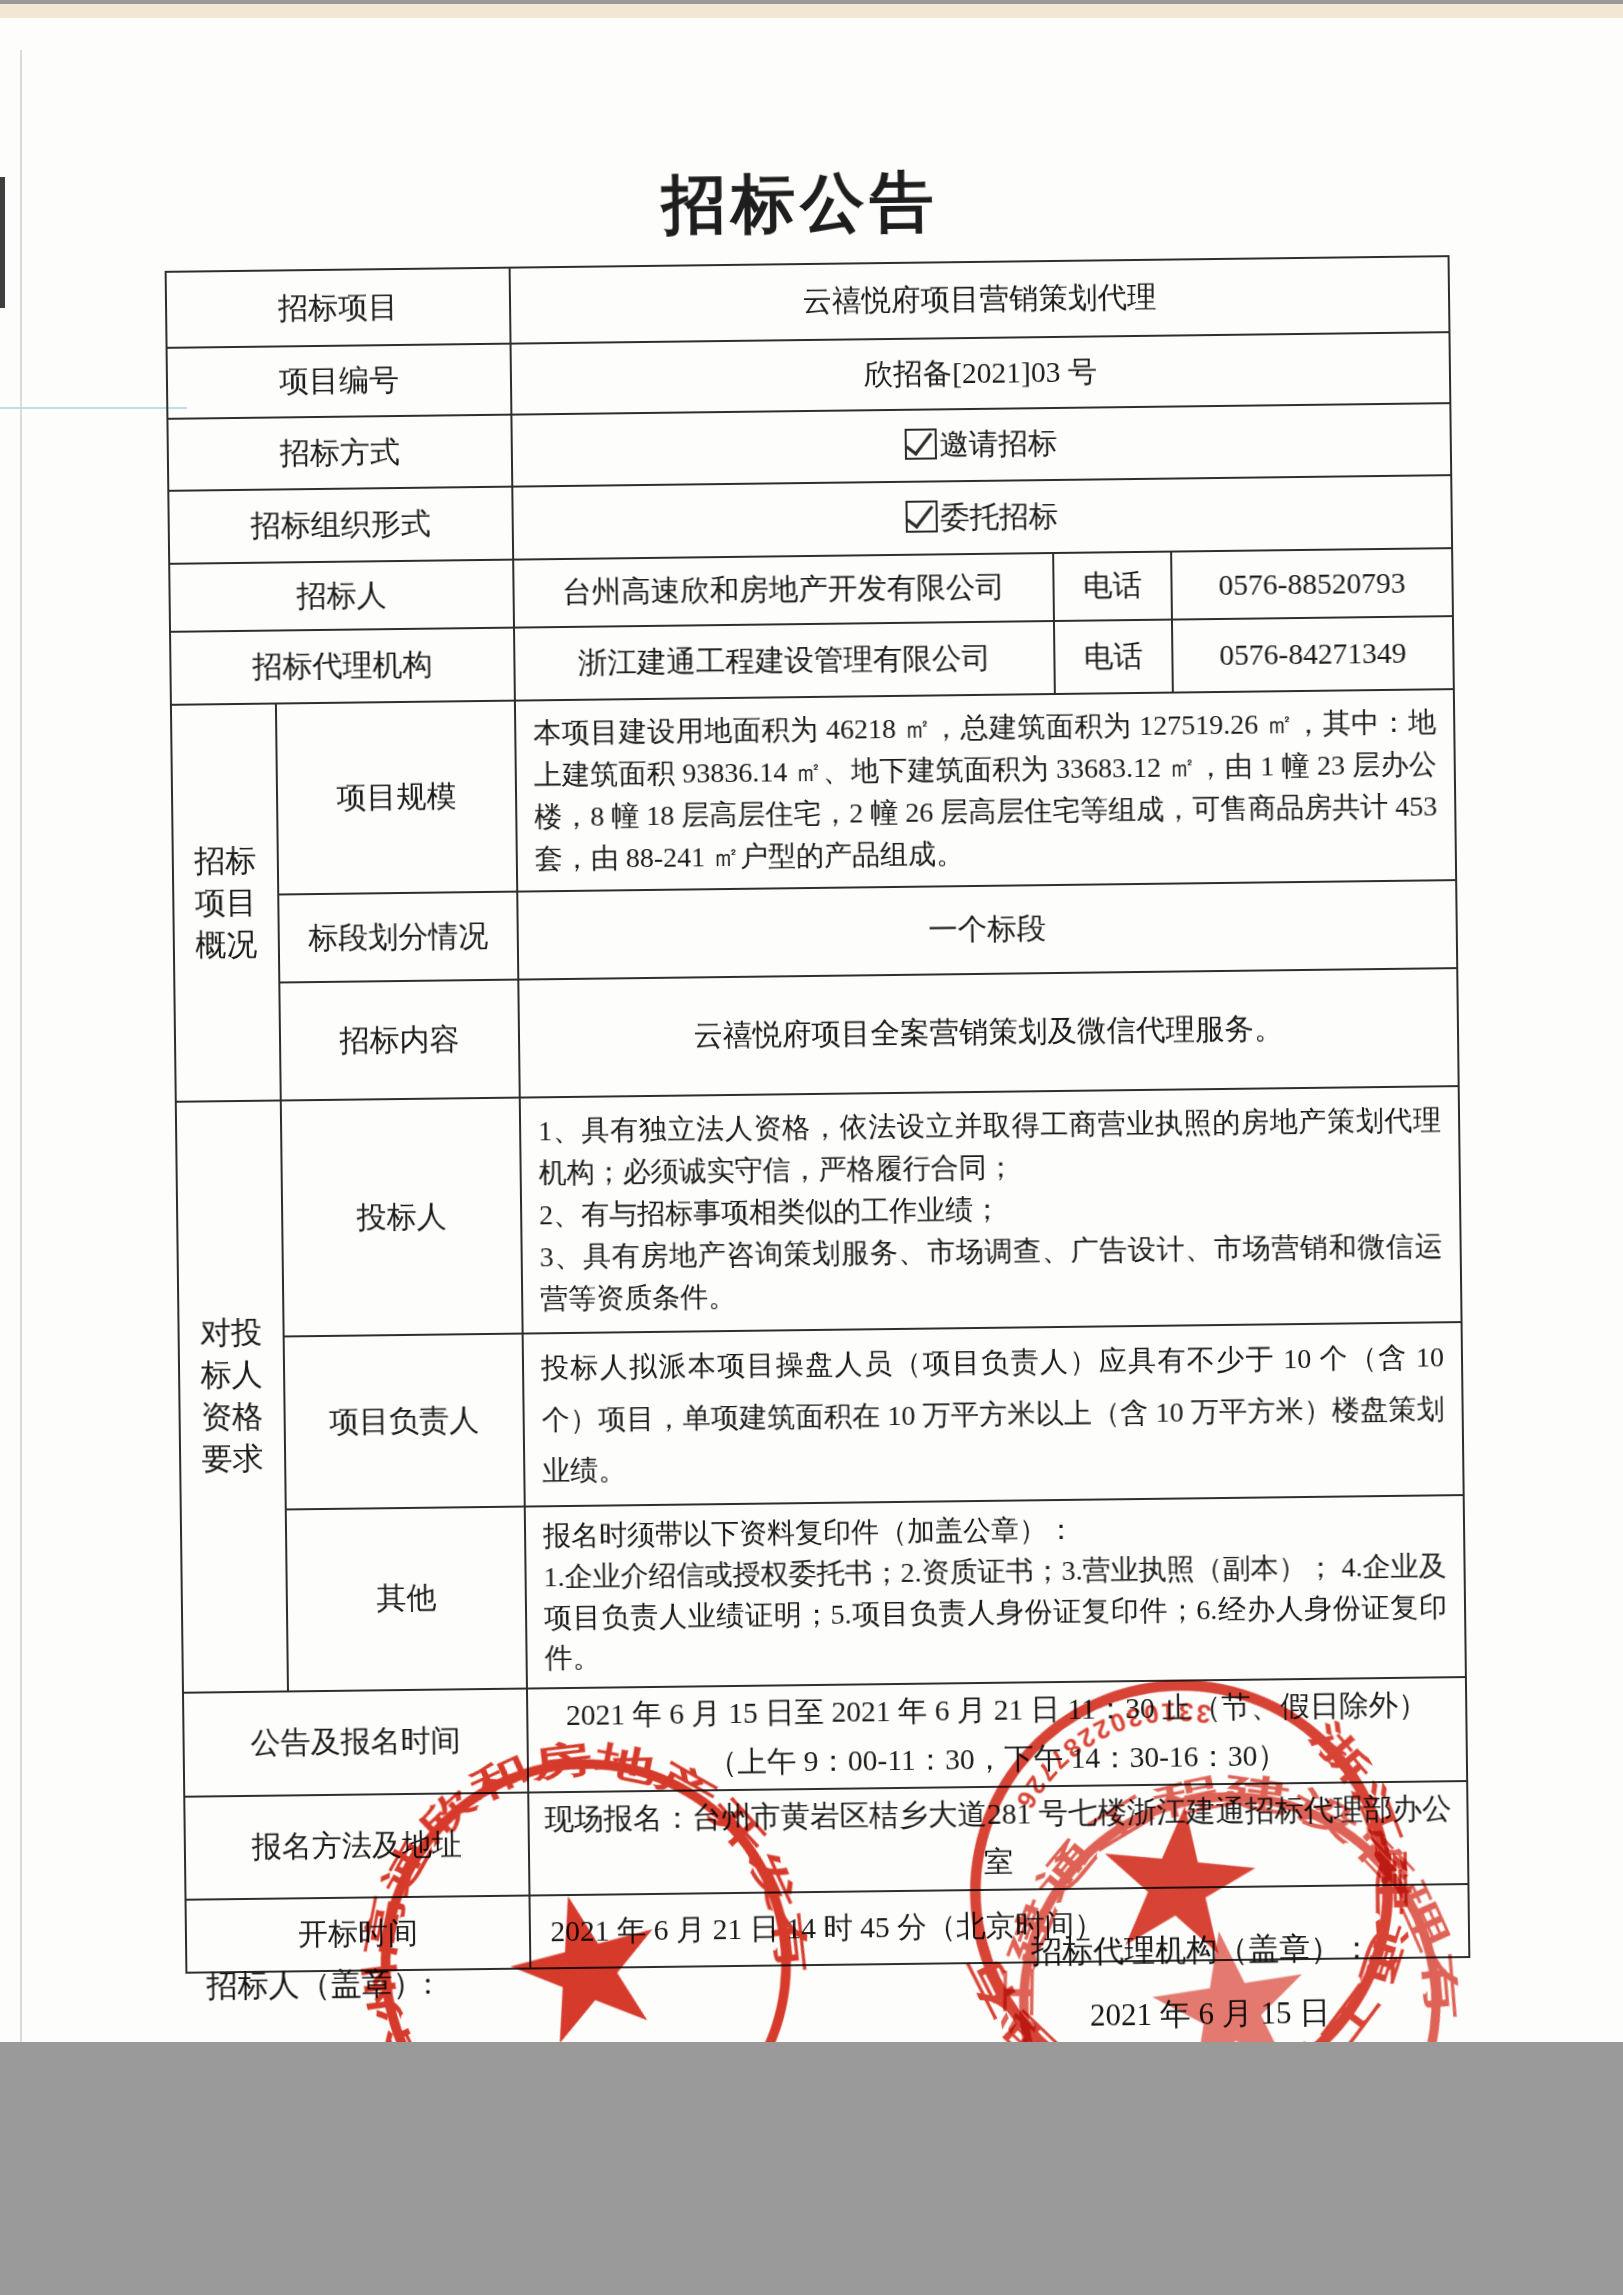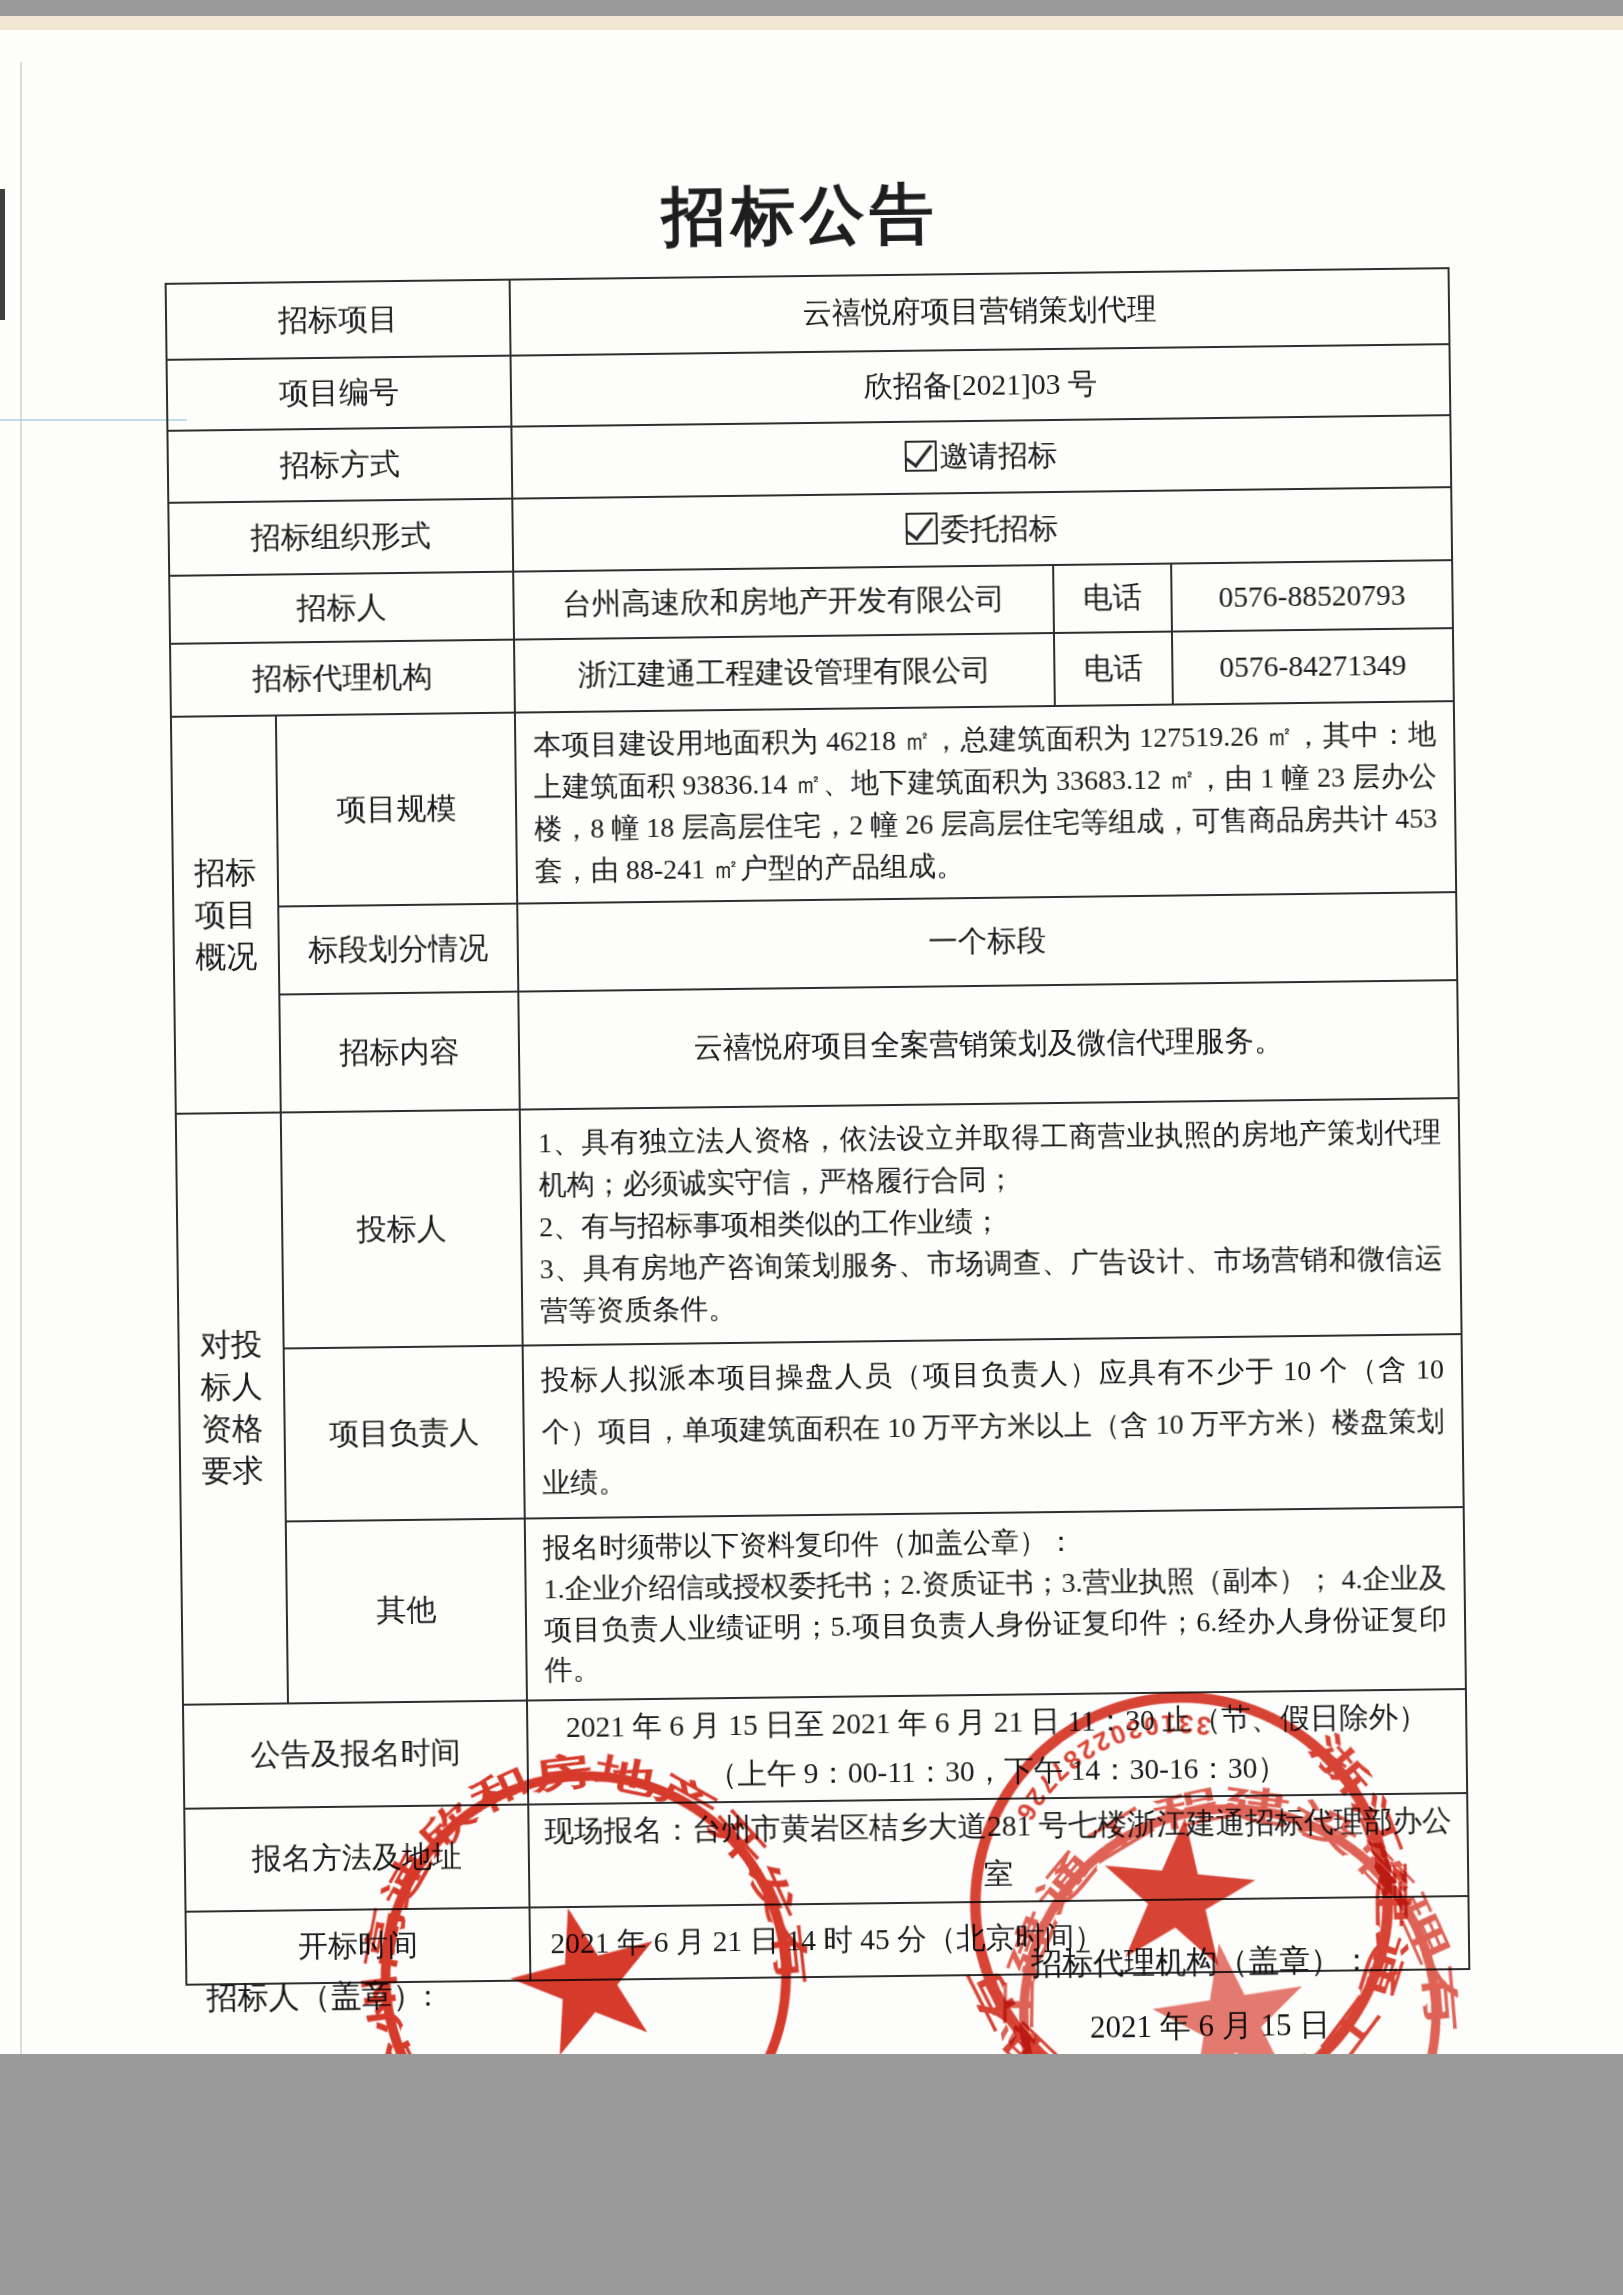--- a/index.html
+++ b/index.html
@@ -1,20 +1,20 @@
 <!DOCTYPE html>
 <html style="font-size:10.5px"><head>
 <meta charset="utf-8">
 <style>
   html,body{margin:0;padding:0;}
   body{background:#9a9a9a;}
   .page{
     position:relative;
     width:1623px;height:2038px;
-    margin:16px auto;
+    margin:4px auto;
     background:#fdfdfb;
     overflow:hidden;
     font-family:"Liberation Serif", serif;
     color:#1b1b1b;
   }
   
   .scan-top{position:absolute;left:0;top:0;width:100%;height:14.4px;background:#f1e7d2;}
   .scan-left-line{position:absolute;left:19.6px;top:46px;width:2px;height:2225px;background:#cccccc;opacity:.7;}
   .scan-edge-mark{position:absolute;left:0;top:173px;width:5.2px;height:131px;background:#3f3f3f;}
   .scan-cyan-line{position:absolute;left:0;top:403px;width:187px;height:2px;background:#b4d8e3;opacity:.85;}

